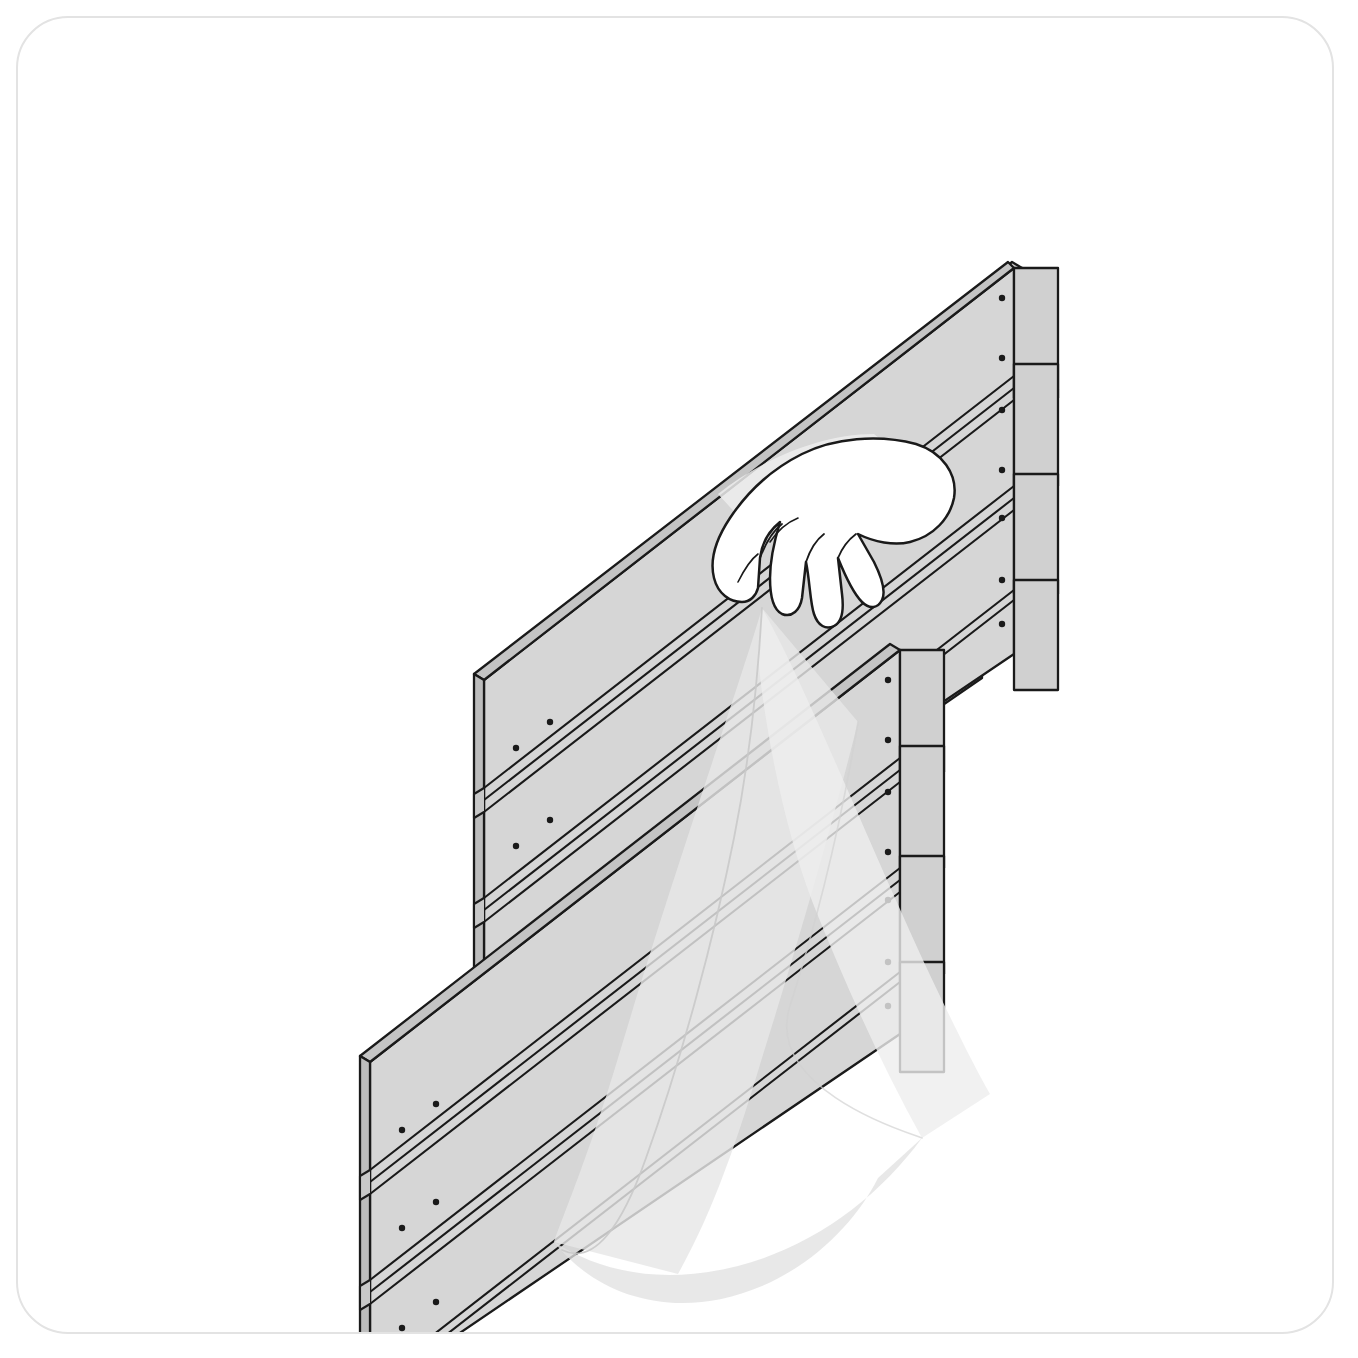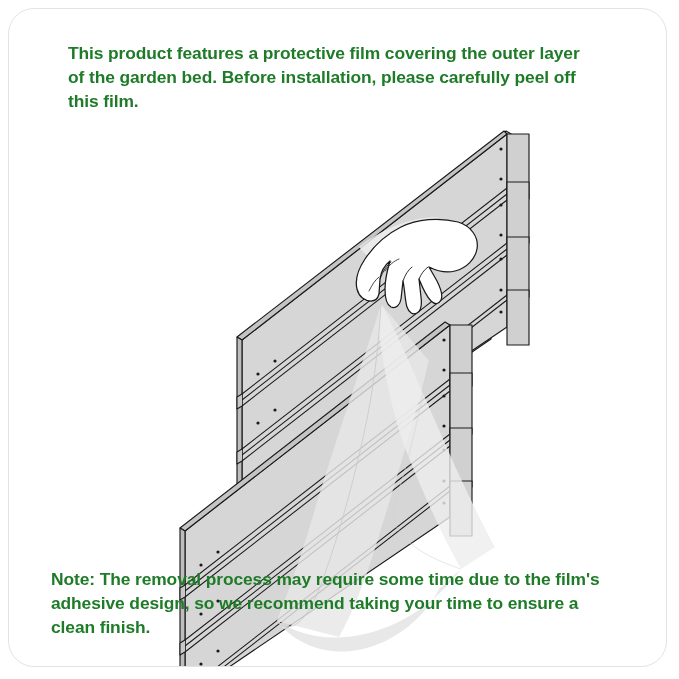--- a/index.html
+++ b/index.html
@@ -56,23 +56,20 @@
     width: 659px;
     height: 659px;
     pointer-events: none;
   }
 </style>
 </head>
 <body>
 
 <div class="card">
 
-  <div class="intro-text">This product features a protective film covering the outer layer
-of the garden bed. Before installation, please carefully peel off
-this film.</div>
 
   <svg class="illus" viewBox="0 0 659 659">
     <defs>
       <clipPath id="upperClip">
         <polygon points="225,330 497,122 497,300 225,500"></polygon>
       </clipPath>
       <clipPath id="lowerClip">
         <polygon points="168,520 440,318 440,490 168,690"></polygon>
       </clipPath>
     </defs>
@@ -251,17 +248,14 @@
         <path d="M371,270 C 374,262 378,256 382,253" stroke="#1a1a1a" stroke-width="0.9" fill="none"></path>
         <path d="M376,262 C 380,256 385,252 390,250" stroke="#1a1a1a" stroke-width="0.8" fill="none"></path>
         <path d="M394,272 C 396,266 399,261 403,258" stroke="#1a1a1a" stroke-width="0.9" fill="none"></path>
         <path d="M410,270 C 412,265 415,261 419,258" stroke="#1a1a1a" stroke-width="0.9" fill="none"></path>
         <path d="M360,282 C 363,276 366,271 370,268" stroke="#1a1a1a" stroke-width="0.8" fill="none"></path>
       </g>
 
     </g>
   </svg>
 
-  <div class="note-text">Note: The removal process may require some time due to the film's
-adhesive design, so we recommend taking your time to ensure a
-clean finish.</div>
 
 </div>
 
 </body></html>

